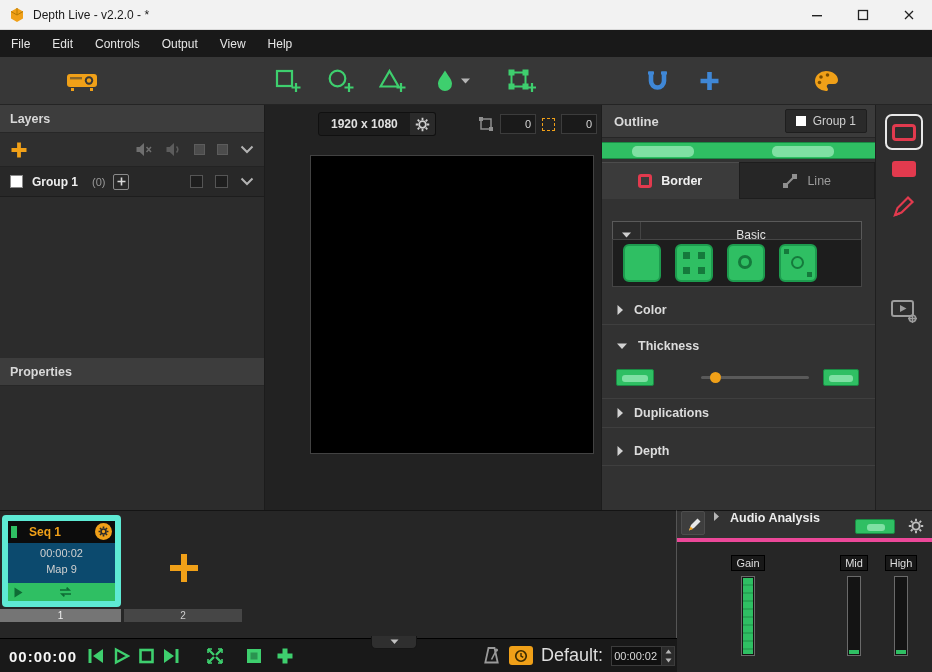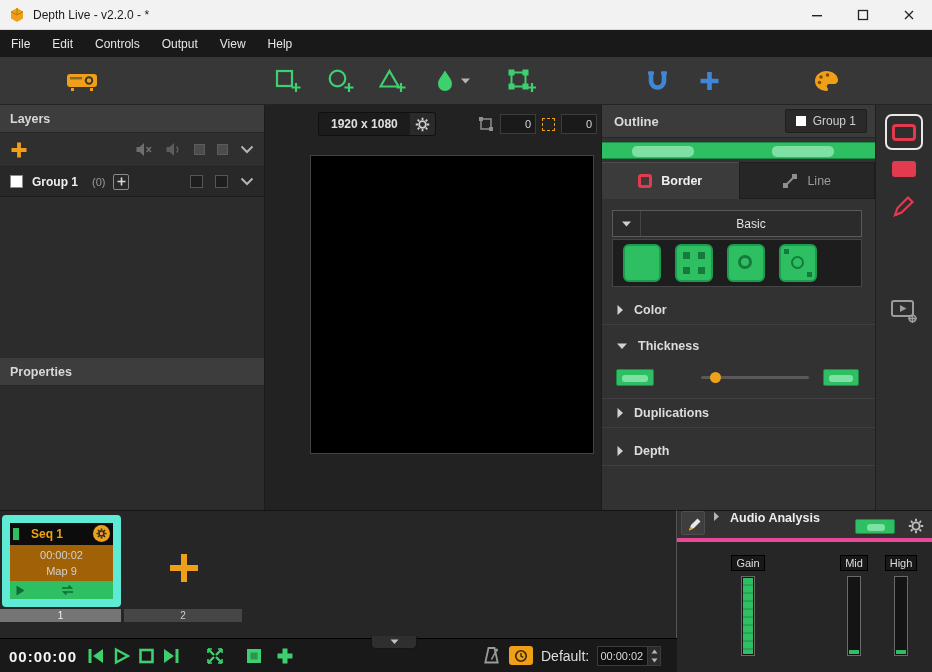--- a/index.html
+++ b/index.html
@@ -61,21 +61,21 @@
   .group-chip .sq { width:10px; height:10px; background:#fff; }
   .group-chip .lbl { font-size:12px; color:#cfcfcf; }
   .fx-strip { position:relative; height:17px; margin-top:4px; background:#2fbf63; border-top:1px solid #1a8a44; border-bottom:1px solid #1a8a44; cursor:pointer; }
   .fx-strip .seg { position:absolute; top:3px; height:11px; width:62px; background:#7fe0a3; border-radius:5px; }
   .fx-strip .seg.a { left:30px; } .fx-strip .seg.b { left:170px; }
   .rp-tabs { display:flex; height:37px; margin-top:3px; }
   .rp-tab { width:50%; display:flex; align-items:center; justify-content:center; gap:9px; cursor:pointer; font-size:12.5px; }
   .rp-tab.active { background:#3b3b3b; color:#f0f0f0; font-weight:bold; border-top:1px solid #4c4c4c; }
   .rp-tab.inactive { background:#262626; color:#9b9b9b; border:1px solid #1d1d1d; }
   .border-glyph { width:14px; height:14px; border:3px solid #e23a4e; border-radius:3px; }
-  .preset-select { position:absolute; left:10px; top:105px; width:250px; height:27px; background:#2b2b2b; border:1px solid #5a5a5a; display:flex; align-items:center; cursor:pointer; }
+  .preset-select { position:absolute; left:10px; top:116px; width:250px; height:27px; background:#2b2b2b; border:1px solid #5a5a5a; display:flex; align-items:center; cursor:pointer; }
   .preset-select .arrow-cell { width:28px; height:100%; display:flex; align-items:center; justify-content:center; border-right:1px solid #444; }
   .preset-select .sel-lbl { flex:1; text-align:center; color:#e2e2e2; font-size:12px; }
   .preset-box { position:absolute; left:10px; top:134px; width:250px; height:48px; background:#1d1d1d; border:1px solid #454545; display:flex; align-items:center; gap:14px; padding-left:10px; }
   .tile { width:38px; height:38px; background:#2fbf63; border:2px solid #1d9b4e; border-radius:6px; position:relative; cursor:pointer; }
   .tile .dot { position:absolute; width:14px; height:14px; border:3px solid #157a3c; border-radius:50%; left:9px; top:9px; }
   .tile .g { position:absolute; width:7px; height:7px; background:#157a3c; }
   .sec-row { position:absolute; left:0; width:100%; height:30px; display:flex; align-items:center; padding-left:14px; gap:10px; border-bottom:1px solid #3f3f3f; cursor:pointer; }
   .sec-label { font-size:12.5px; font-weight:bold; color:#dcdcdc; }
   .thick-row { position:absolute; left:0; top:255px; width:100%; height:36px; }
   .green-box { position:absolute; top:9px; width:38px; height:17px; background:#2fbf63; border:1px solid #1a8a44; border-radius:2px; cursor:pointer; }
@@ -87,21 +87,21 @@
   .tools-col { left:875px; top:105px; width:57px; height:405px; background:#2e2e2e; border-left:1px solid #1f1f1f; }
   .tool { position:absolute; left:50%; transform:translateX(-50%); cursor:pointer; display:flex; align-items:center; justify-content:center; }
   .tool.slot1 { top:9px; width:38px; height:36px; border:2px solid #e8e8e8; border-radius:7px; }
   .red-outline-rect { width:24px; height:17px; border:3px solid #e23a4e; border-radius:4px; }
   .tool.slot2 { top:56px; } .red-filled-rect { width:24px; height:16px; background:#e23a4e; border-radius:3px; }
   .tool.slot3 { top:88px; }
   .tool.slot4 { top:193px; }
 
   
   .seq-region { left:0; top:510px; width:677px; height:128px; background:#262626; border-top:1px solid #141414; border-right:1px solid #555; }
-  .seq-card { position:absolute; left:2px; top:4px; width:119px; height:92px; background:#a16207; border:8px solid #5eead4; border-radius:4px; overflow:hidden; cursor:pointer; }
+  .seq-card { position:absolute; left:2px; top:4px; width:119px; height:92px; background:#0c4a6e; border:6px solid #5eead4; border-radius:4px; overflow:hidden; cursor:pointer; }
   .seq-head { height:22px; background:#0c0c0c; display:flex; align-items:center; position:relative; }
   .seq-tick { width:6px; height:12px; background:#2fbf63; margin-left:3px; }
   .seq-name { margin-left:12px; font-size:12px; font-weight:bold; color:#f0a018; }
   .seq-gear { position:absolute; right:3px; top:2px; width:17px; height:17px; background:#f0a018; border-radius:50%; display:flex; align-items:center; justify-content:center; color:#2a2a2a; cursor:pointer; }
   .seq-time, .seq-map { text-align:center; font-size:11px; color:#d0d0d0; margin-top:4px; }
   .seq-foot { position:absolute; left:0; bottom:0; width:100%; height:18px; background:#2fbf63; display:flex; align-items:center; }
   .seq-play { margin-left:6px; } .seq-loop { margin-left:34px; }
   .seq-tab { position:absolute; top:98px; height:13px; display:flex; align-items:center; justify-content:center; font-size:10px; cursor:pointer; }
   .seq-tab.t1 { left:0; width:121px; background:#757575; color:#f2f2f2; }
   .seq-tab.t2 { left:124px; width:118px; background:#464646; color:#cfcfcf; }
@@ -122,21 +122,21 @@
   .meter-fill { position:absolute; left:1px; right:1px; bottom:1px; background:#2fbf63; }
   .meter-fill.full { top:1px; background:repeating-linear-gradient(to bottom, #2fbf63 0 6px, #27a755 6px 8px); }
   .meter-fill.low { height:4px; }
 
   
   .transport { left:0; top:638px; width:677px; height:34px; background:#191919; border-top:1px solid #000; }
   .timecode { position:absolute; left:9px; top:9px; font-size:15px; font-weight:bold; color:#f5f5f5; letter-spacing:1px; }
   .tr-btn { position:absolute; top:50%; transform:translateY(-50%); cursor:pointer; }
   .tr-right { position:absolute; left:482px; top:0; height:100%; display:flex; align-items:center; gap:8px; }
   .orange-btn { width:24px; height:19px; background:#f0a018; border-radius:3px; display:flex; align-items:center; justify-content:center; cursor:pointer; }
-  .default-lbl { font-size:14px; color:#dedede; }
+  .default-lbl { font-size:18px; color:#dedede; }
   .spin-field { width:64px; height:20px; background:#101010; border:1px solid #3c3c3c; display:flex; align-items:stretch; cursor:text; }
   .spin-val { flex:1; display:flex; align-items:center; justify-content:flex-end; padding-right:4px; font-size:11px; color:#d8d8d8; }
   .spin-col { width:13px; background:#2b2b2b; border-left:1px solid #3c3c3c; display:flex; flex-direction:column; }
   .spin-up,.spin-dn { flex:1; display:flex; align-items:center; justify-content:center; cursor:pointer; }
 
   .drawer { position:absolute; left:371px; top:636px; width:46px; height:13px; background:#2f2f2f; border:1px solid #161616; border-top:none; border-radius:0 0 5px 5px; display:flex; align-items:center; justify-content:center; cursor:pointer; z-index:6; }
 </style>
 </head>
 <body>
 

